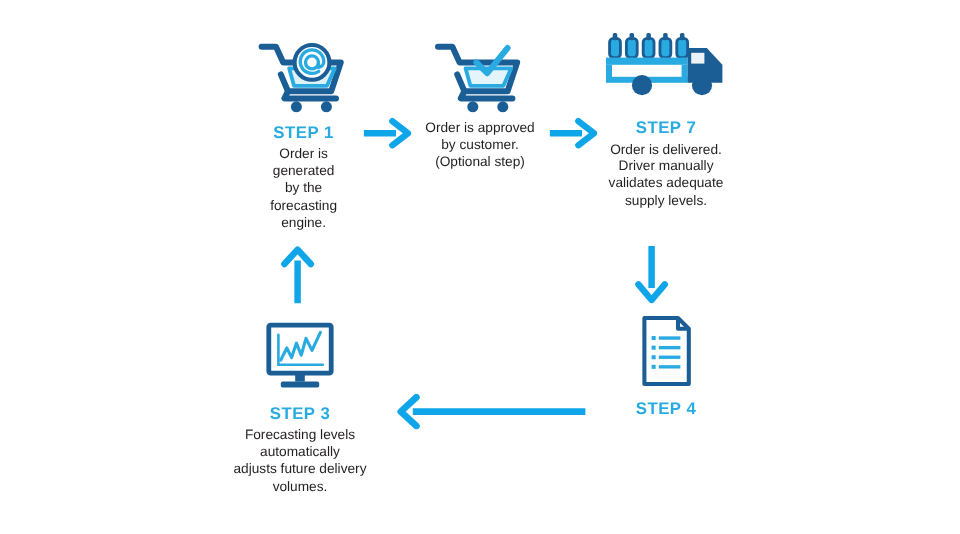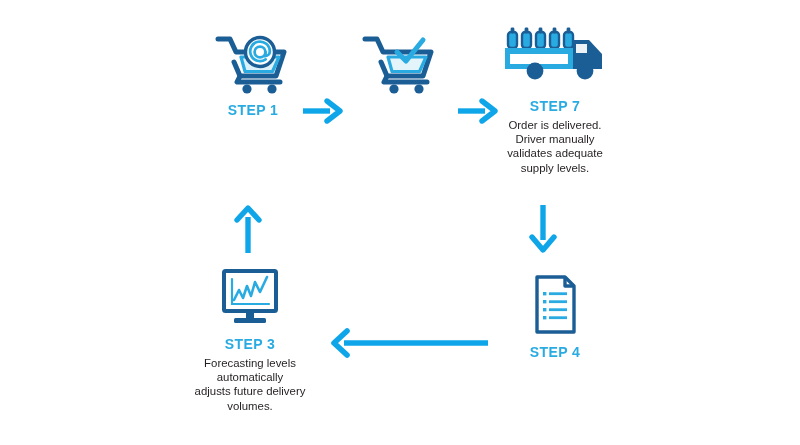--- a/index.html
+++ b/index.html
@@ -46,21 +46,21 @@
 
   
   .arrow {
     position: absolute;
   }
 
   
   #step-1 { left: 178px;  top: 32px; }
   #step-2 { left: 325px;  top: 32px; }
   #step-3 { left: 480px;  top: 28px; }
-  #step-4 { left: 480px;  top: 274px; }
+  #step-4 { left: 480px;  top: 262px; }
   #step-5 { left: 175px;  top: 266px; }
 
   #arrow-1-2 { left: 303px; top: 98px; }
   #arrow-2-3 { left: 458px; top: 98px; }
   #arrow-3-4 { left: 528px; top: 205px; }
   #arrow-4-5 { left: 330px; top: 328px; }
   #arrow-5-1 { left: 233px; top: 205px; }
 </style>
 </head>
 <body>
@@ -79,20 +79,25 @@
 
         <circle cx="33" cy="57" r="4.6" fill="#1b5e96"></circle>
         <circle cx="58" cy="57" r="4.6" fill="#1b5e96"></circle>
 
         <circle cx="46" cy="20" r="14.5" fill="#ffffff" stroke="#1b5e96" stroke-width="3.4"></circle>
         <circle cx="46" cy="20" r="5.4" fill="none" stroke="#29abe2" stroke-width="2.8"></circle>
         <path d="M51.4 20 V24 a4.6 4.6 0 0 0 4.4 -4.6 a9.8 9.8 0 1 0 -4.2 8" fill="none" stroke="#29abe2" stroke-width="2.8" stroke-linecap="round"></path>
       </svg>
     </div>
     <div class="step-title">STEP 1</div>
+    <div class="step-desc">Order is
+generated
+by the
+forecasting
+engine.</div>
   </div>
 
   <div class="arrow" id="arrow-1-2">
     <svg width="40" height="26" viewBox="0 0 40 26" aria-hidden="true">
       <path d="M0 13 H27" stroke="#0fa6e9" stroke-width="5.4" stroke-linecap="butt"></path>
       <path d="M24 3 L37 13 L24 23" fill="none" stroke="#0fa6e9" stroke-width="5.4" stroke-linecap="round" stroke-linejoin="round"></path>
     </svg>
   </div>
 
   <div class="step" id="step-2">
@@ -101,20 +106,23 @@
         <path d="M4 7 L16 7 L22 20 L70 20 L62 44 L26 44 L20 30" fill="none" stroke="#1b5e96" stroke-width="5" stroke-linecap="round" stroke-linejoin="round"></path>
         <path d="M26 44 L23 50 L66 50" fill="none" stroke="#1b5e96" stroke-width="5" stroke-linecap="round" stroke-linejoin="round"></path>
         <path d="M27 25 L65 25 L58.5 39.5 L31 39.5 Z" fill="#29abe2" opacity="0.13"></path>
         <path d="M27 25 L65 25 L58.5 39.5 L31 39.5 Z" fill="none" stroke="#29abe2" stroke-width="3.2" stroke-linejoin="round"></path>
         <circle cx="33" cy="57" r="4.6" fill="#1b5e96"></circle>
         <circle cx="58" cy="57" r="4.6" fill="#1b5e96"></circle>
 
         <path d="M36 20 L45 29 L62 8" fill="none" stroke="#29abe2" stroke-width="5" stroke-linecap="round" stroke-linejoin="round"></path>
       </svg>
     </div>
+    <div class="step-desc">Order is approved
+by customer.
+(Optional step)</div>
   </div>
 
   <div class="arrow" id="arrow-2-3">
     <svg width="40" height="26" viewBox="0 0 40 26" aria-hidden="true">
       <path d="M0 13 H27" stroke="#0fa6e9" stroke-width="5.4"></path>
       <path d="M24 3 L37 13 L24 23" fill="none" stroke="#0fa6e9" stroke-width="5.4" stroke-linecap="round" stroke-linejoin="round"></path>
     </svg>
   </div>
 
   <div class="step" id="step-3">

